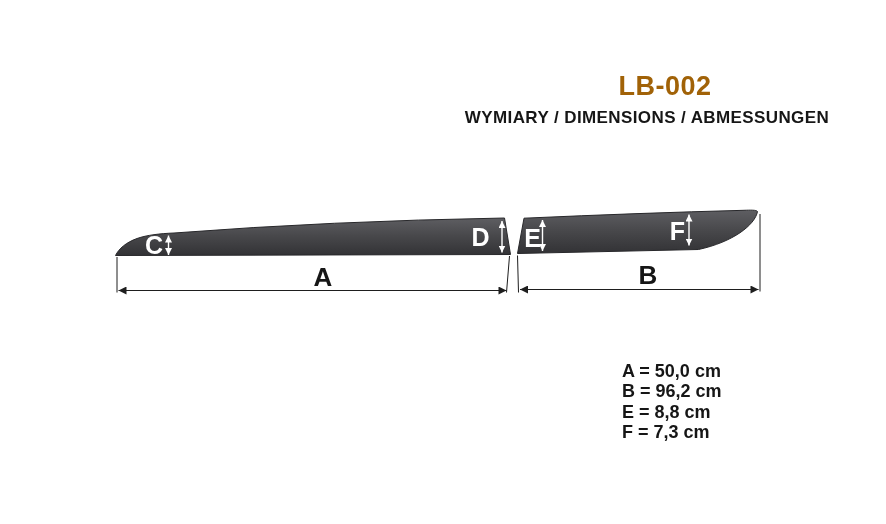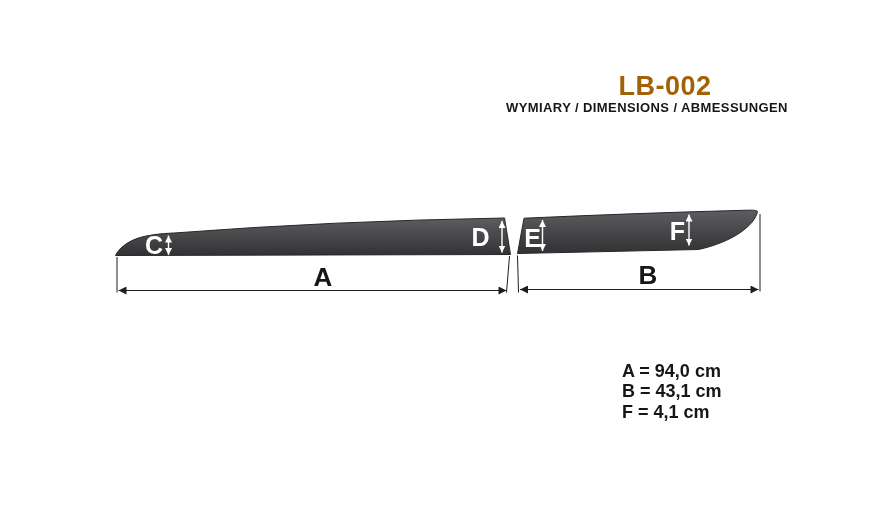--- a/index.html
+++ b/index.html
@@ -22,24 +22,24 @@
     font-size: 27px;
     line-height: 38px;
     font-weight: bold;
     color: #a16207;
     letter-spacing: 0.5px;
     white-space: nowrap;
     margin: 17px;
   }
   .page-subtitle {
     position: absolute;
-    top: 100px;
+    top: 108px;
     left: 647px;
     transform: translateX(-50%);
-    font-size: 13px;
+    font-size: 17px;
     font-weight: bold;
     color: #161616;
     letter-spacing: 0.4px;
     white-space: nowrap;
   }
   .diagram-svg {
     position: absolute;
     left: 0;
     top: 0;
     width: 886px;
@@ -114,18 +114,19 @@
 
     <text class="blade-label" x="154" y="253.5" fill="#ffffff">C</text>
     <text class="blade-label" x="480.5" y="246" fill="#ffffff">D</text>
     <text class="blade-label" x="532.5" y="246.5" fill="#ffffff">E</text>
     <text class="blade-label" x="677.5" y="239.5" fill="#ffffff">F</text>
     <text class="span-label" x="323" y="286" fill="#161616">A</text>
     <text class="span-label" x="648" y="283.5" fill="#161616">B</text>
   </svg>
 
   <div class="dim-list">
-    <div>A = 94,0 cm</div>
-    <div>B = 43,1 cm</div>
-    <div>F = 4,1 cm</div>
+    <div>A = 50,0 cm</div>
+    <div>B = 96,2 cm</div>
+    <div>E = 8,8 cm</div>
+    <div>F = 7,3 cm</div>
   </div>
 
 </div>
 
 </body></html>

